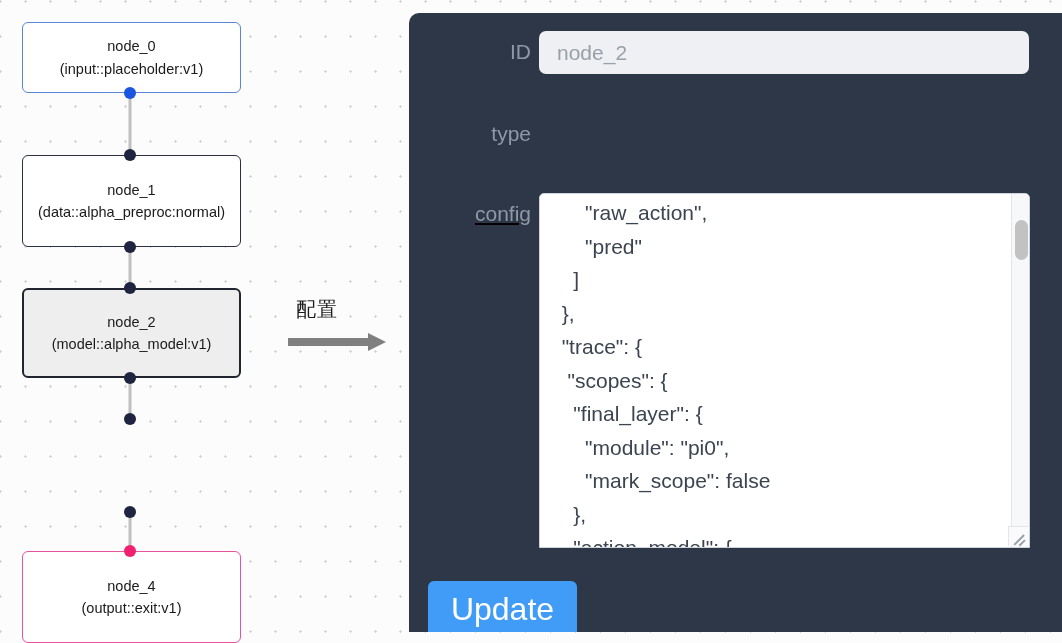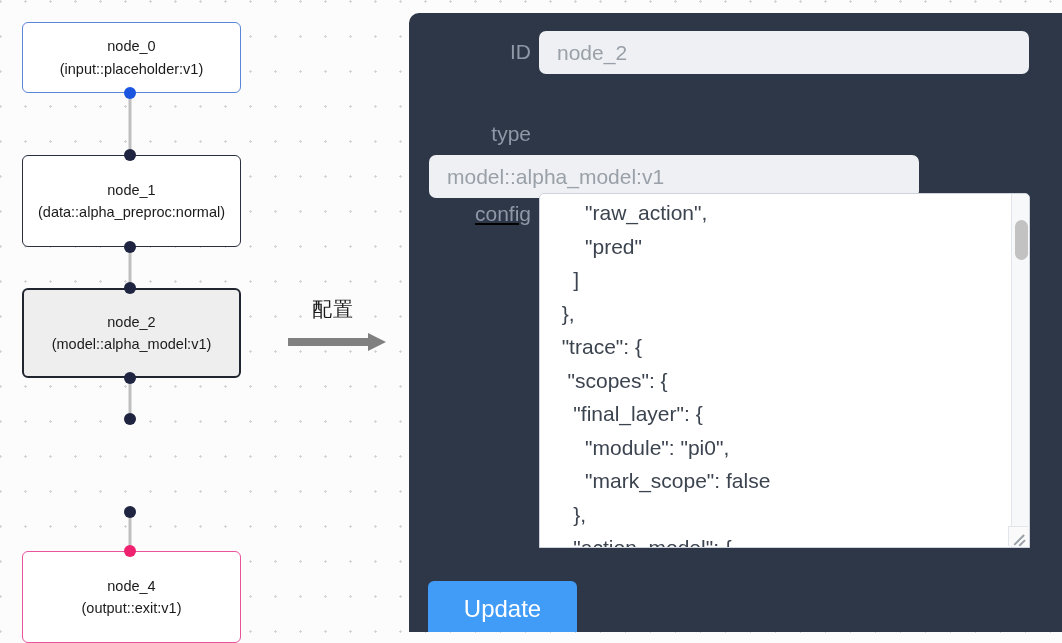--- a/index.html
+++ b/index.html
@@ -82,21 +82,21 @@
     left: 288px;
     top: 296px;
     width: 112px;
     z-index: 5;
   }
   .transition .caption {
     font-size: 20px;
     color: #1b1b1b;
     text-align: left;
     letter-spacing: 1px;
-    margin-left: 24px;
+    margin-left: 8px;
     font-family: "DejaVu Sans", "Liberation Sans", sans-serif;
   }
   .arrow-wrap { position: relative; height: 26px; margin-top: 6px; }
   .arrow-shaft {
     position: absolute;
     left: 0; top: 9px;
     width: 82px; height: 8px;
     background: #808080;
   }
   .arrow-head {
@@ -210,21 +210,21 @@
   .update-btn {
     position: absolute;
     left: 19px;
     top: 568px;
     min-width: 149px;
     height: 56px;
     background: #419cf7;
     color: #ffffff;
     border: none;
     border-radius: 6px;
-    font-size: 24px;
+    font-size: 32px;
     font-family: "Liberation Sans", "DejaVu Sans", sans-serif;
     text-align: center;
     cursor: pointer;
     padding: 0 20px;
   }
 </style>
 </head>
 <body>
 
 <div id="app">
@@ -276,21 +276,20 @@
 
   <div class="panel">
 
     <div class="field-row" id="row-id">
       <div class="field-label">ID</div>
       <input class="text-input" type="text" value="node_2" style="">
     </div>
 
     <div class="field-row" id="row-type">
       <div class="field-label">type</div>
-      <input class="text-input" type="text" value="model::alpha_model:v1" style="">
     </div>
 
     <div class="field-row" id="row-config">
       <div class="field-label">config</div>
       <div class="config-area">
         <div class="config-text">      "raw_action",
       "pred"
     ]
   },
   "trace": {

